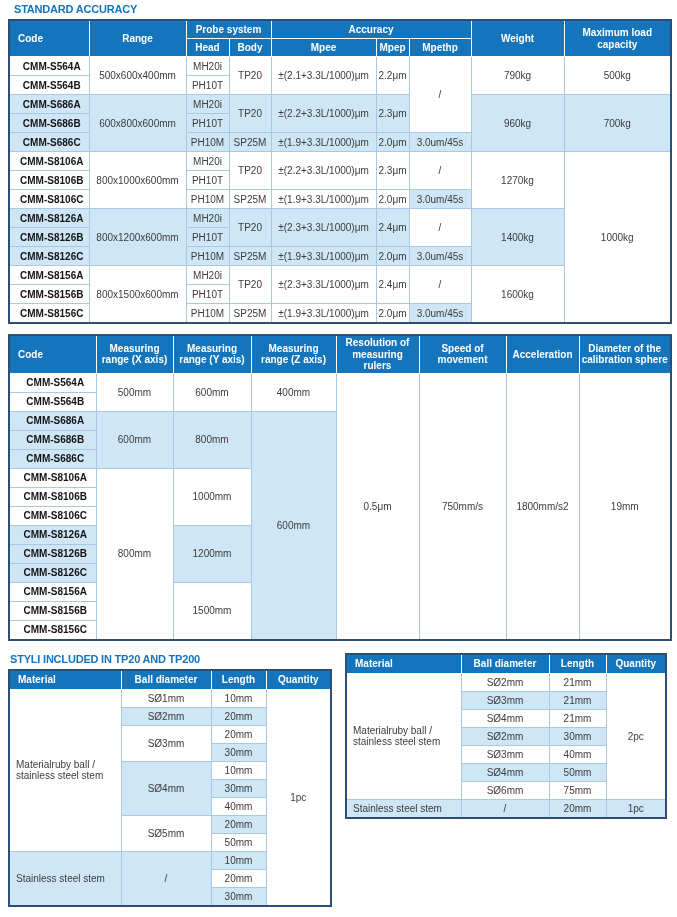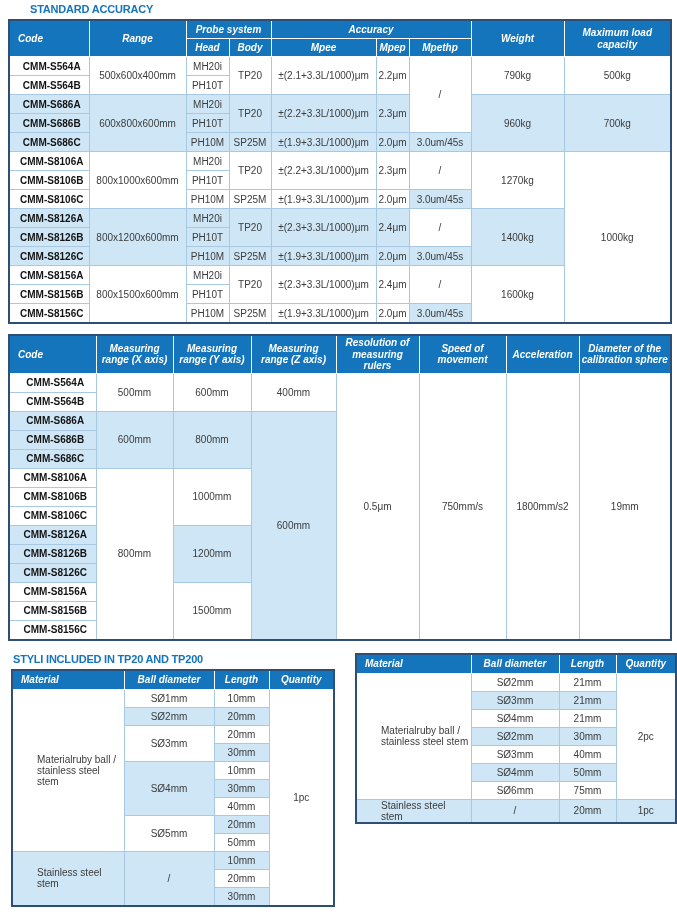--- a/index.html
+++ b/index.html
@@ -5,45 +5,44 @@
   html,body{margin:0;padding:0;}
   body{
     width:677px;height:917px;background:#ffffff;
     font-family:"Liberation Sans", sans-serif;
   }
   .page{position:relative;width:677px;height:917px;overflow:hidden;}
   .title{
     color:#1474BC;font-weight:700;font-size:11px;line-height:1.1;
     letter-spacing:-0.2px;
   }
-  #title-accuracy{margin:3px 0 4px 30px;}
+  #title-accuracy{margin:3px 0 4px 14px;}
   table{
     border-collapse:collapse;table-layout:fixed;margin-left:8px;
     border:2px solid #2E4E74;
   }
   th{
     background:#1474BC;color:#ffffff;font-weight:700;font-size:10px;
     text-align:center;padding:1px 2px;border:1px solid #ffffff;
     line-height:1.15;
-    font-style:italic;
   }
   td{
     font-size:10px;color:#3C3C3C;text-align:center;
     border:1px solid #A9C8E1;height:18px;padding:0 1px;line-height:1.1;
     background:#ffffff;
   }
   td.code{font-weight:700;color:#141414;text-align:center;padding-left:6px;}
   td.b{background:#CEE6F6;}
-  td.left{text-align:left;padding-left:24px;margin-left:46px;}
+  td.left{text-align:left;padding-left:6px;margin-left:46px;}
   th.left{text-align:left;padding-left:8px;}
   #t1{margin-top:3px;}
   #t1 th{height:15px;}
   #t2{margin-top:10px;}
   #t2 th{height:34px;}
-  .styli-row{display:flex;gap:20px;margin:12px 0 0 8px;align-items:flex-start;justify-content:flex-end;}
+  .styli-row{display:flex;gap:13px;margin:12px 0 0 8px;align-items:flex-start;}
   .styli-col .title{margin:0 0 4px 2px;}
   .styli-col table{margin-left:0;}
   .styli-col th{height:16px;}
   .styli-col td{height:17px;}
 </style>
 </head>
 <body>
 
 <div class="page">
 

